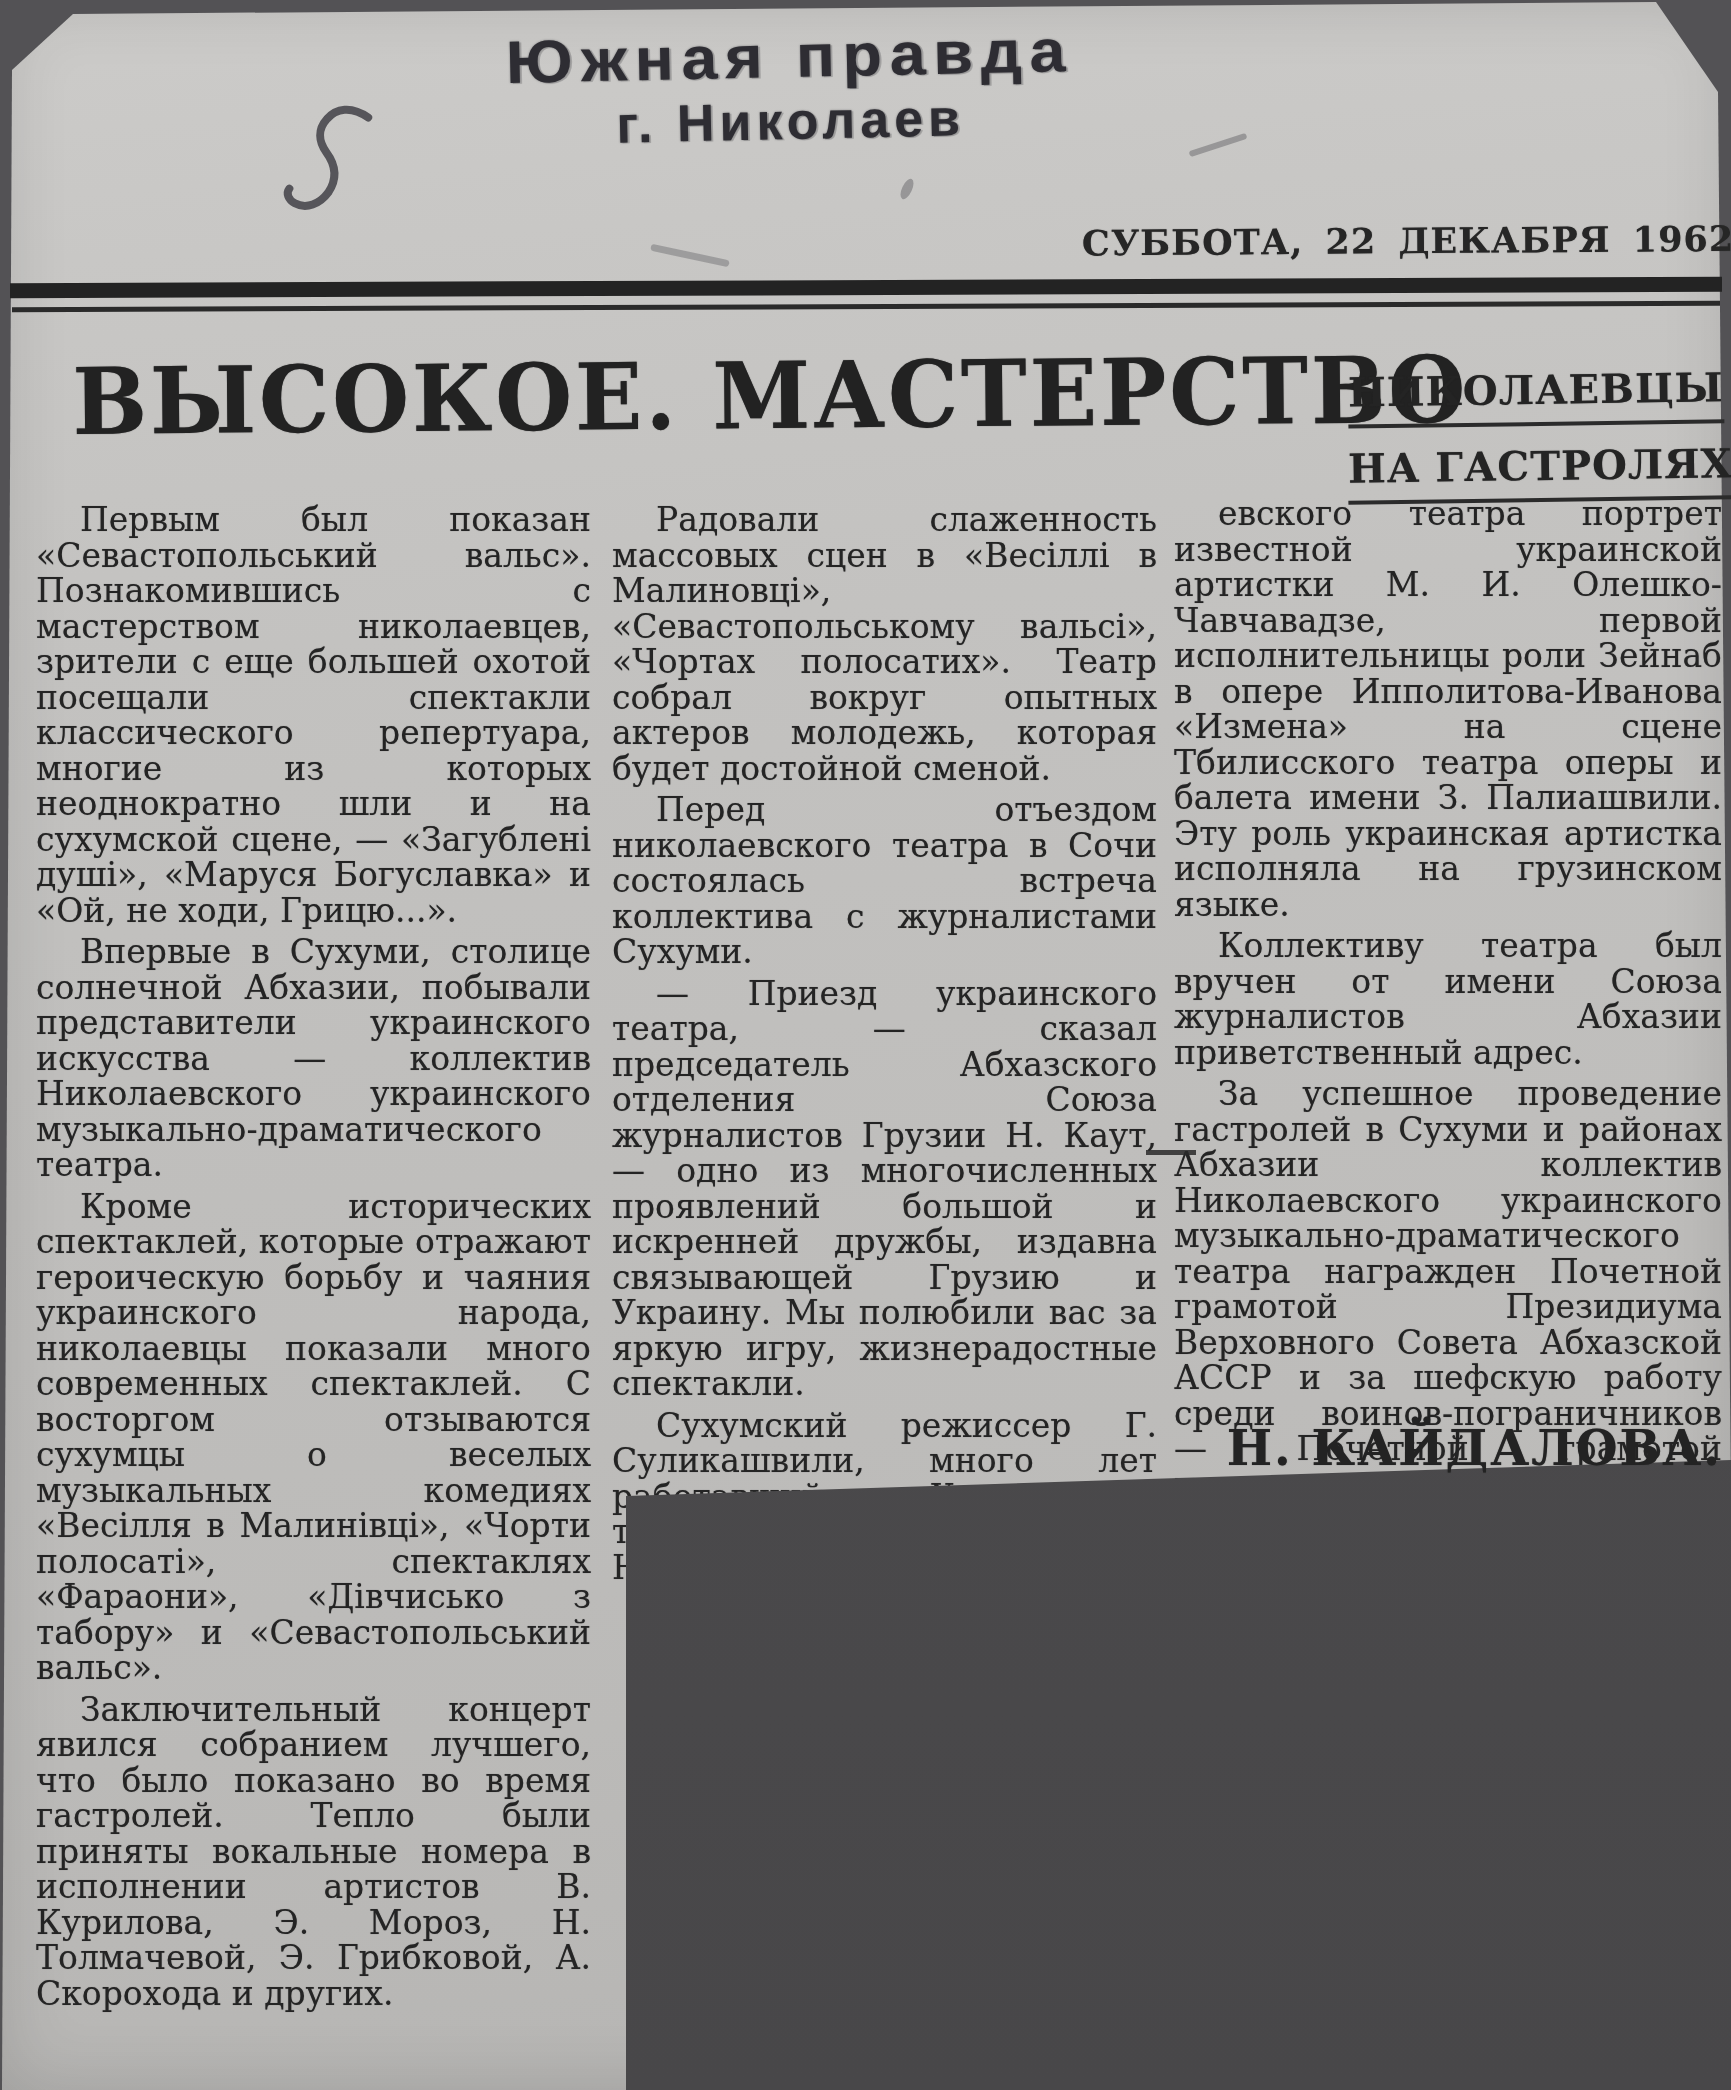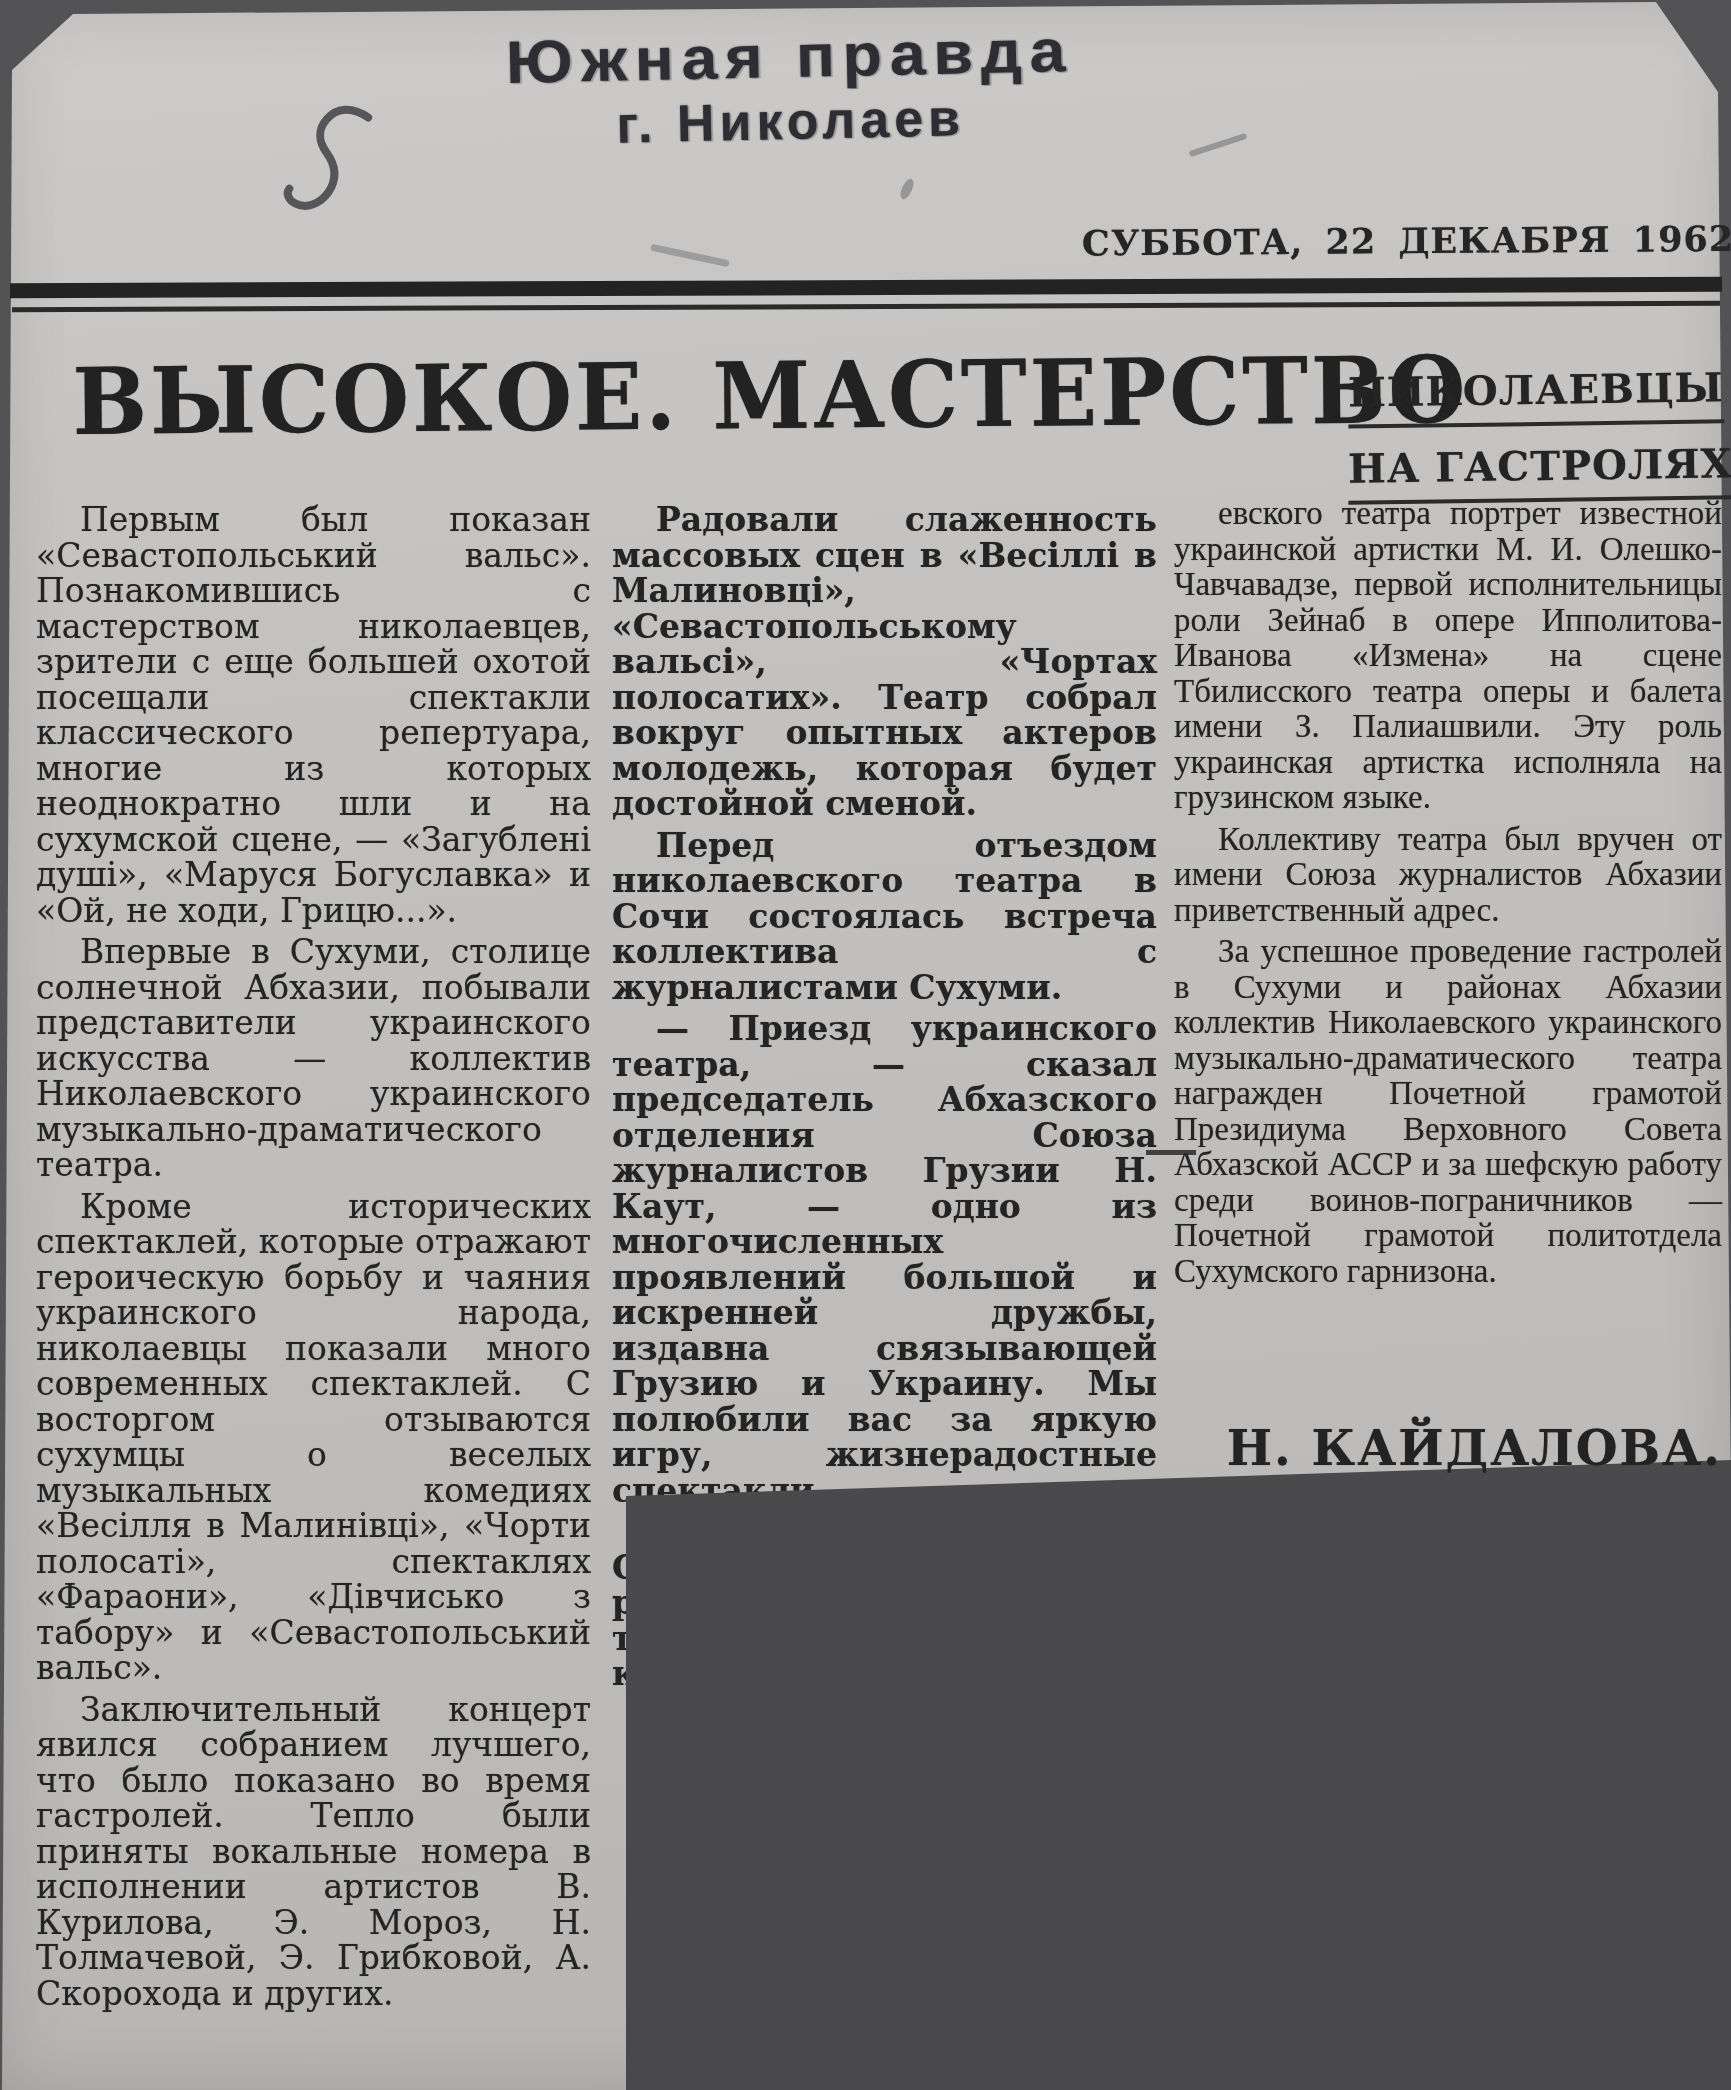--- a/index.html
+++ b/index.html
@@ -42,22 +42,22 @@
     border-bottom:4px solid #2b2b2b; padding-bottom:9px; margin-bottom:16px;
     transform:rotate(-0.8deg); text-shadow:0 0 1px rgba(36,36,36,.55);
   }
   .col {
     position:absolute; z-index:2; color:#242424; text-align:justify;
     font-size:33px; line-height:35.5px;
     text-shadow:0 0 1px rgba(36,36,36,.45);
   }
   .col p { margin:0 0 6px 0; text-indent:44px; }
   .col1 { left:36px;   top:502px; width:555px; }
-  .col2 { left:612px;  top:502px; width:545px;font-weight:bold; }
-  .col3 { left:1174px; top:496px; width:548px;font-family:Liberation Serif, serif; }
+  .col2 { left:612px;  top:502px; width:545px; }
+  .col3 { left:1174px; top:496px; width:548px; }
   .signature {
     position:absolute; left:1174px; top:1420px; width:548px; z-index:6;
     text-align:right; font-weight:bold; font-size:48px; letter-spacing:2px; color:#232323;
     text-shadow:0 0 1px rgba(35,35,35,.6);
   }
   .photo-block {
     position:absolute; inset:0; z-index:5;
     background:linear-gradient(180deg,#4e4d4f 0%, #4b4a4c 45%, #484749 100%);
     clip-path:polygon(626px 1496px, 1731px 1460px, 1731px 2090px, 626px 2090px);
   }

